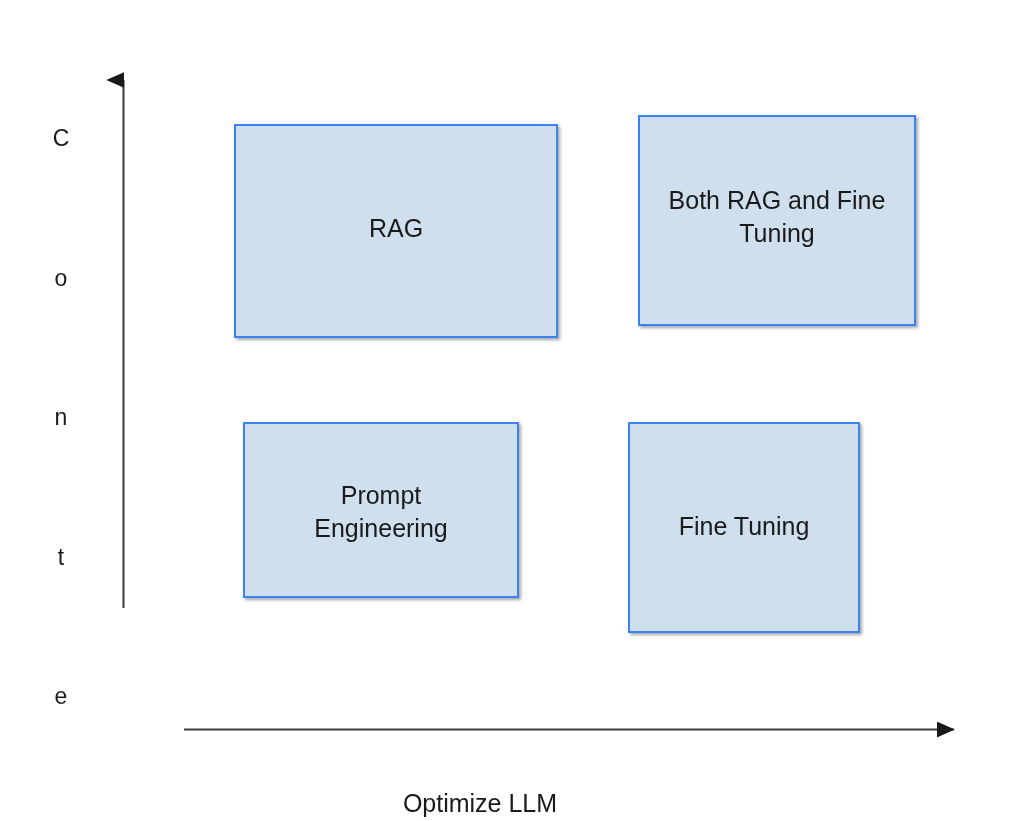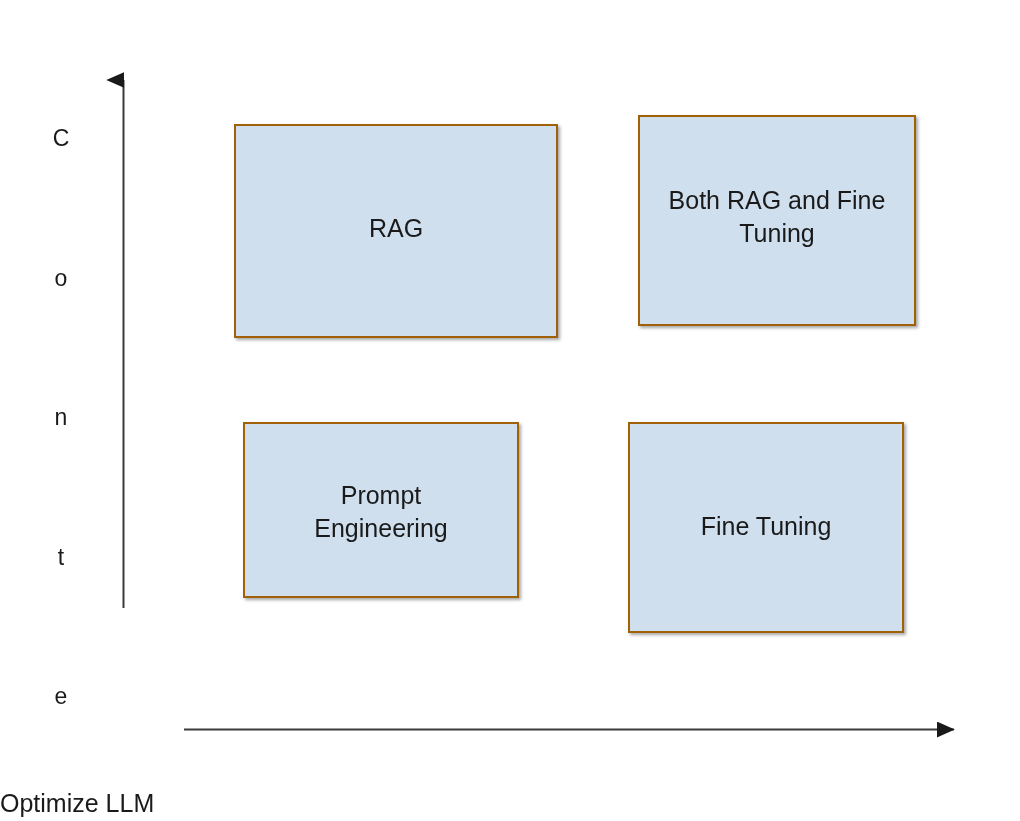--- a/index.html
+++ b/index.html
@@ -46,52 +46,52 @@
     display: block;
     height: 46.5px;
   }
 
   
   #x-axis-label {
     position: absolute;
     left: 0;
     top: 789px;
     width: 960px;
-    text-align: left;
+    text-align: center;
     font-size: 25px;
     color: #1a1a1a;
   }
 
   
   .box {
     position: absolute;
     box-sizing: border-box;
     background: #cfdfee;
-    border: 2px solid #a16207;
+    border: 2px solid #3b82f6;
     box-shadow: 2px 2px 3px rgba(0,0,0,0.35);
     display: flex;
     align-items: center;
     justify-content: center;
     text-align: center;
     color: #1a1a1a;
     font-size: 25px;
     line-height: 33px;
   }
   .box .box-label {
     display: block;
     width: 100%;
     padding: 0 6px;
     box-sizing: border-box;
     white-space: pre-line;
   }
 
   #box-rag      { left: 234px; top: 124px; width: 324px; height: 214px; }
   #box-both     { left: 638px; top: 115px; width: 278px; height: 211px; }
   #box-prompt   { left: 243px; top: 422px; width: 276px; height: 176px; }
-  #box-finetune { left: 628px; top: 422px; width: 276px; height: 211px; }
+  #box-finetune { left: 628px; top: 422px; width: 232px; height: 211px; }
 
   
   #box-rag .box-label      { transform: translateY(-3px); }
   #box-both .box-label     { transform: translateY(-4px); }
   #box-prompt .box-label   { transform: translateY(2px); }
   #box-finetune .box-label { transform: translateY(-1px); }
 </style>
 </head>
 <body>
 

